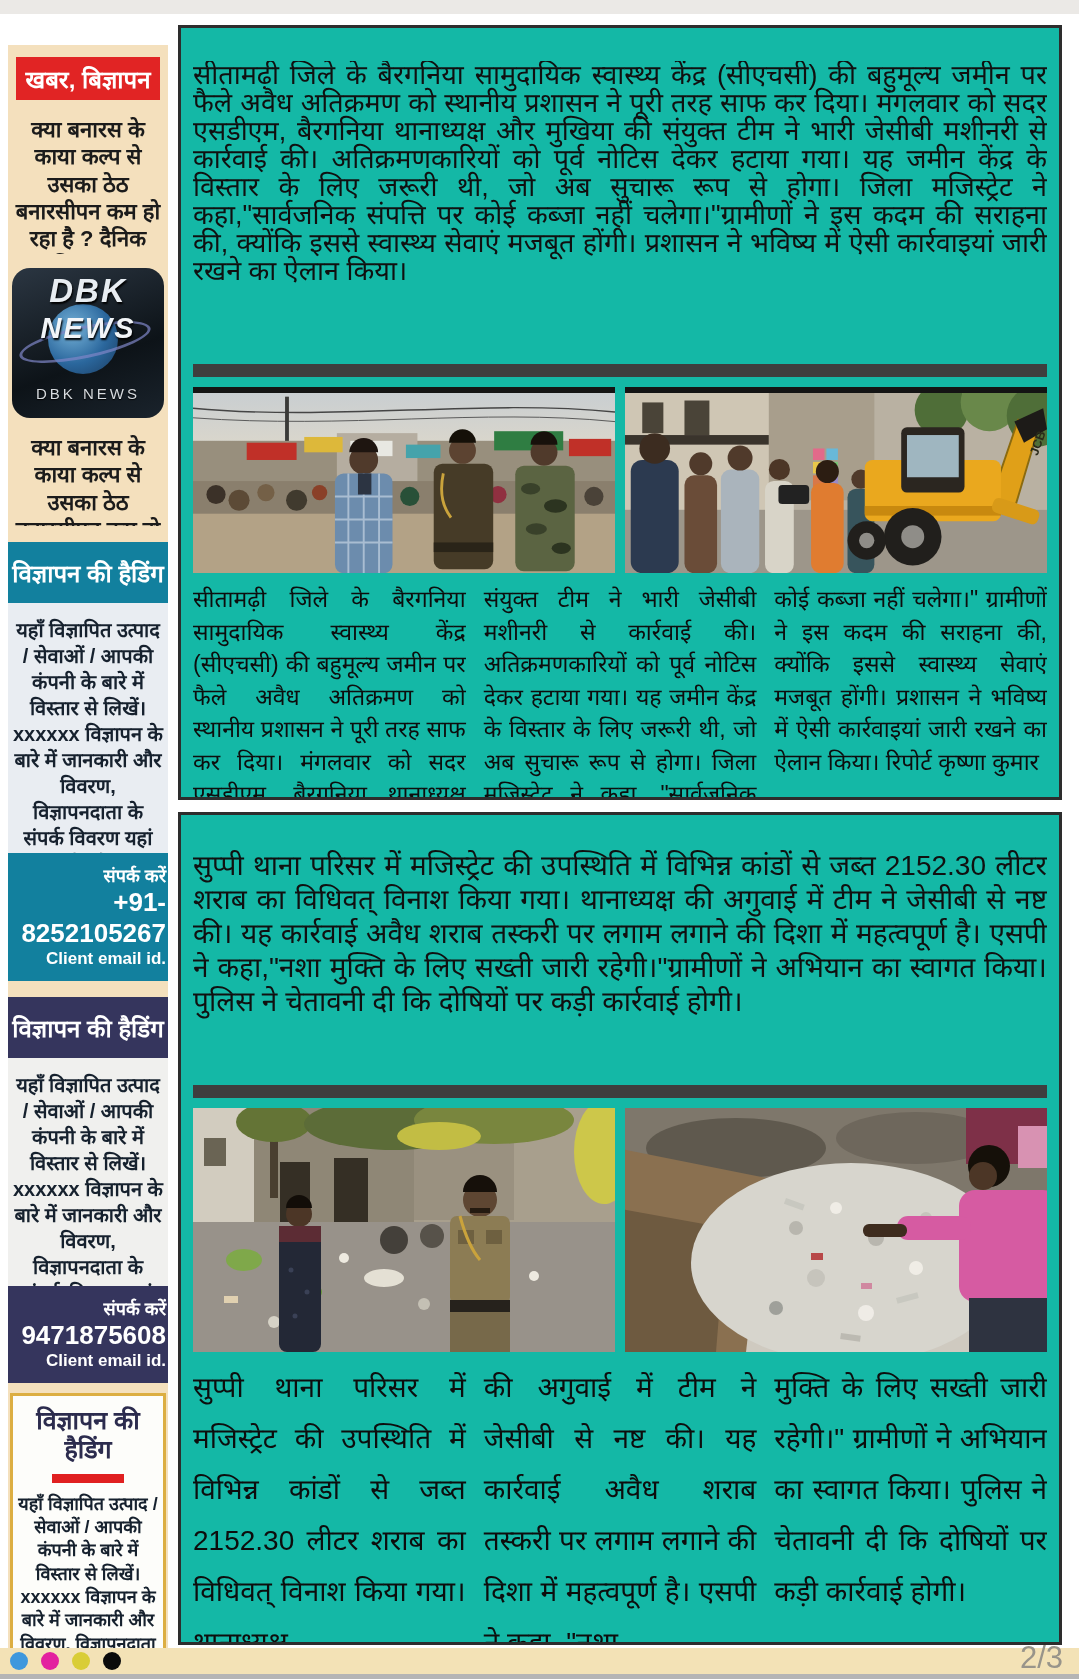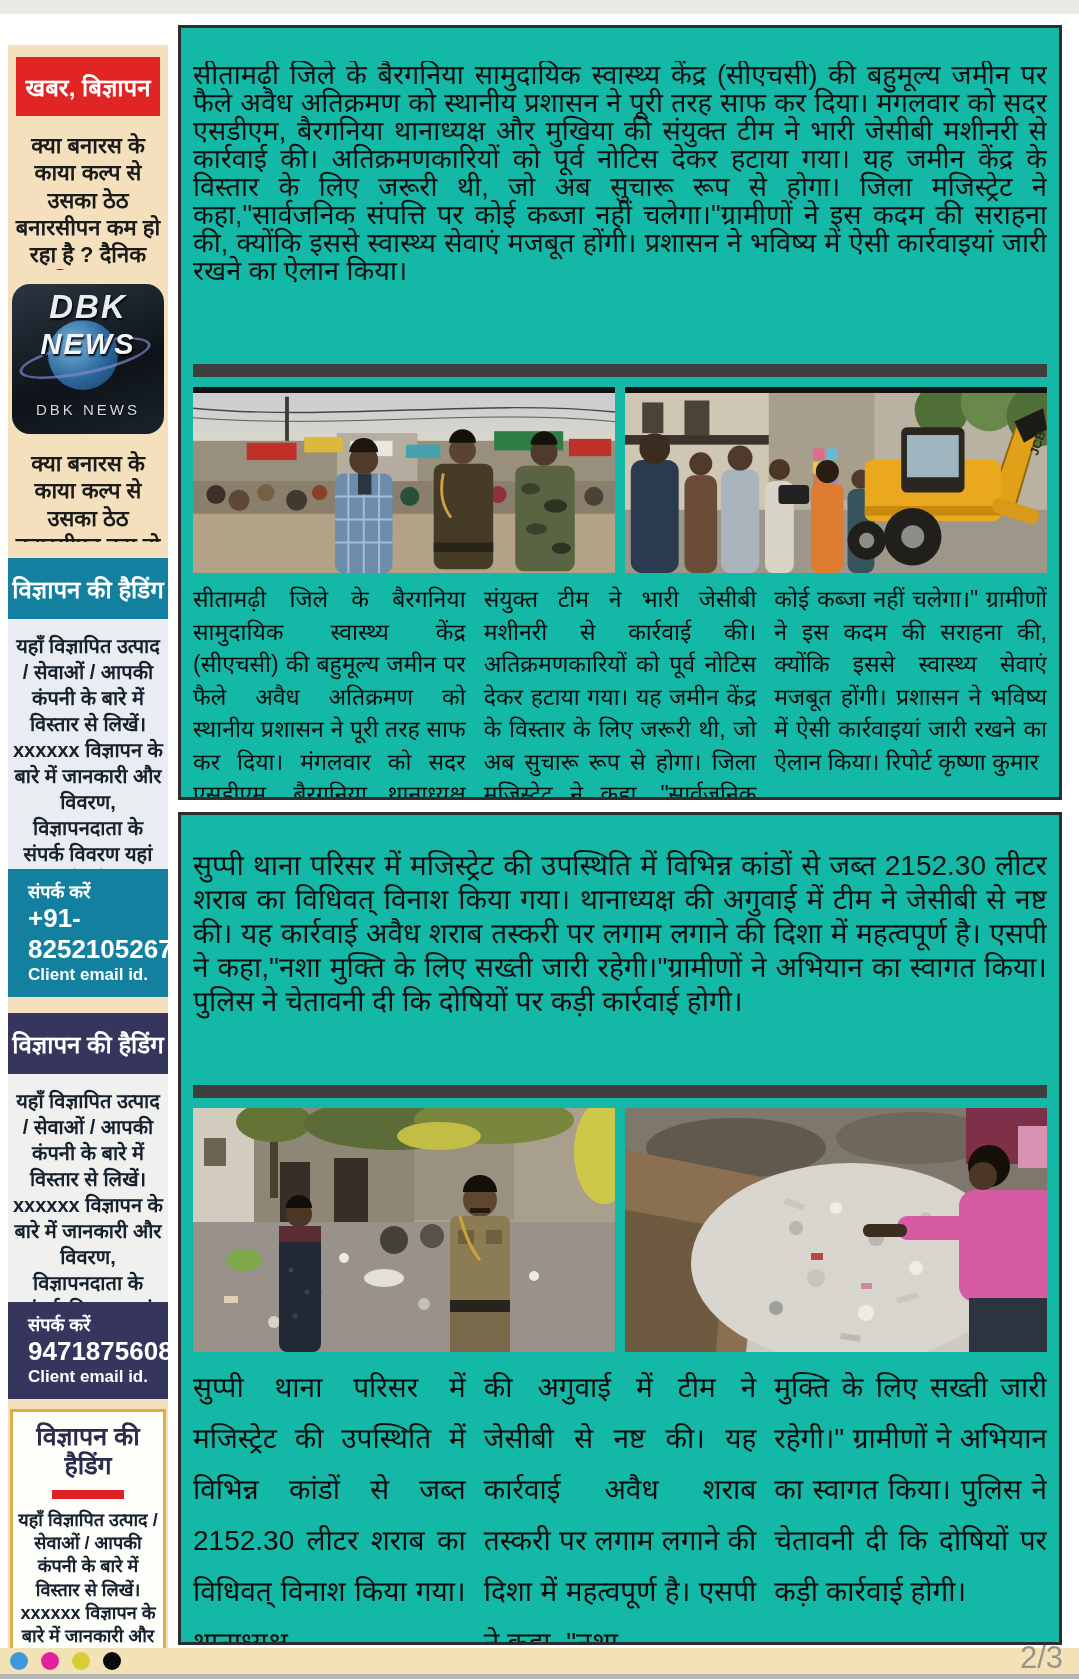--- a/index.html
+++ b/index.html
@@ -4,36 +4,36 @@
 <style>
   html,body{margin:0;padding:0;}
   body{
     width:1079px;height:1679px;position:relative;background:#ffffff;
     font-family:"Liberation Sans",sans-serif;overflow:hidden;
   }
   .top-strip{position:absolute;left:0;top:0;width:1079px;height:14px;background:#ebe9e6;}
 
   
   .sidebar{position:absolute;left:8px;top:45px;width:160px;height:1607px;background:#f4e0bd;overflow:hidden;}
-  .sb-red{margin:12px 8px 0;background:#e12424;color:#fff;font-weight:700;font-size:24px;text-align:center;padding:13px 2px;}
+  .sb-red{margin:12px 8px 0;background:#e12424;color:#fff;font-weight:700;font-size:24px;text-align:center;padding:5px 2px;}
   .sb-tag{margin:16px 5px 0;font-size:22px;font-weight:700;color:#1b1b1b;text-align:center;line-height:1.24;overflow:hidden;}
   .sb-tag.t1{height:138px;}
   .sb-tag.t2{height:92px;}
   .sb-logo{position:relative;margin:14px auto 0;width:152px;height:150px;border-radius:18px;background:linear-gradient(160deg,#2b3642,#0d1318 60%,#1a232c);overflow:hidden;}
   .sb-logo .globe{position:absolute;left:36px;top:36px;width:70px;height:70px;border-radius:50%;background:radial-gradient(circle at 35% 35%,#7fc0e8,#2d6ea8 55%,#1c3f66);opacity:.92;}
   .sb-logo .swoosh{position:absolute;left:6px;top:58px;width:128px;height:26px;border:3px solid #7f86c8;border-radius:50%;transform:rotate(-12deg);opacity:.7;}
   .logo-top{position:absolute;left:0;right:0;top:4px;text-align:center;font-size:33px;font-weight:700;font-style:italic;color:#e8edf2;letter-spacing:2px;text-shadow:1px 2px 2px #000;}
   .logo-mid{position:absolute;left:0;right:0;top:44px;text-align:center;font-size:29px;font-weight:700;font-style:italic;color:#f2f5f8;letter-spacing:2px;text-shadow:1px 2px 2px #000;}
   .logo-base{position:absolute;left:0;right:0;bottom:16px;text-align:center;font-size:15px;letter-spacing:3px;color:#d6dade;text-shadow:0 1px 1px #000;}
   .sb-head{margin-top:16px;background:#12809e;color:#fff;font-weight:700;font-size:24px;text-align:center;padding:14px 2px;}
   .sb-head.navy{background:#35355d;}
   .sb-body{background:#e9edf2;padding:14px 5px;font-size:20px;font-weight:700;color:#16212e;text-align:center;line-height:1.3;overflow:hidden;}
   .sb-body.b1{height:222px;}
   .sb-body.b2{background:#f0f0ee;height:200px;}
-  .sb-contact{background:#12809e;color:#fff;text-align:left;padding:10px 20px 12px;}
+  .sb-contact{background:#12809e;color:#fff;text-align:right;padding:10px 2px 12px;}
   .sb-contact.navy{background:#35355d;}
   .ct-label{font-size:18px;font-weight:700;}
   .ct-phone{font-size:26px;font-weight:700;}
   .ct-email{font-size:17px;font-weight:700;}
   .sb-ad3{margin:10px 2px 0;background:#fdfdfa;border:3px solid #dcae42;overflow:hidden;}
   .ad3-title{margin-top:10px;text-align:center;font-size:25px;font-weight:700;color:#2c2c4e;line-height:1.15;}
   .ad3-bar{width:72px;height:9px;background:#e02020;margin:10px auto;}
   .ad3-body{padding:0 4px 8px;font-size:18px;font-weight:700;color:#16212e;text-align:center;line-height:1.3;height:168px;overflow:hidden;}
 
   

